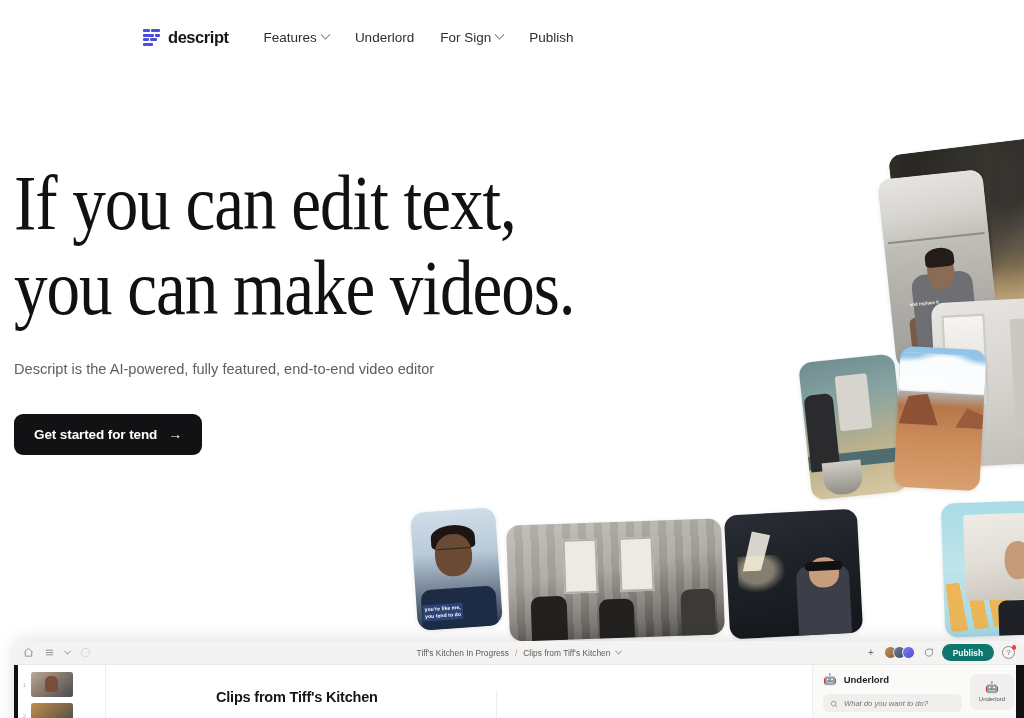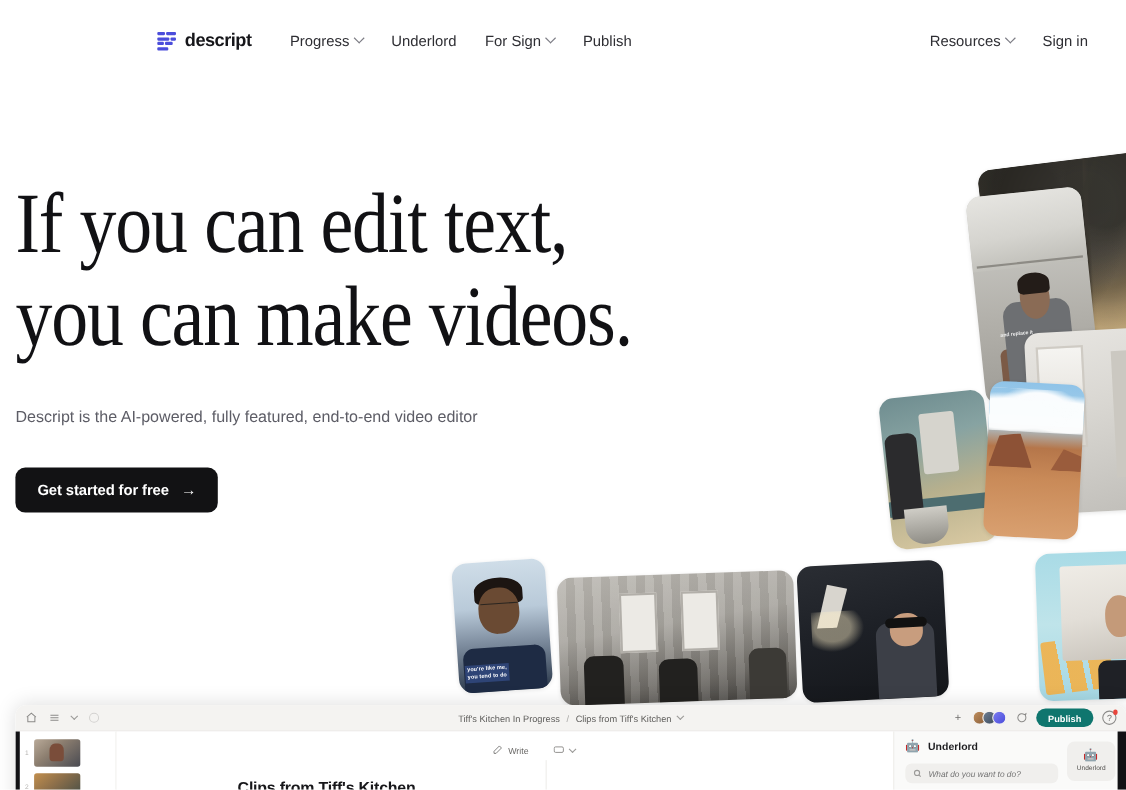--- a/index.html
+++ b/index.html
@@ -111,21 +111,21 @@
     letter-spacing: -1.2px;
     color: #111114;
     font-weight: 400;
     transform: scaleX(0.86);
     transform-origin: left top;
     white-space: nowrap;
   }
   .headline .l2 { display: block; }
 
   .subhead {
-    margin-top: 40px;
+    margin-top: 29px;
     font-size: 14.6px;
     line-height: 21.5px;
     color: #5d5d66;
     max-width: 470px;
   }
   .subhead span { display: block; }
 
   .cta {
     margin-top: 33px;
     display: inline-flex;
@@ -627,45 +627,36 @@
           <i class="lm4"></i>
             <i class="lm5"></i>
             <i class="lm6"></i>
             <i class="lm7"></i>
         </span>
         <span class="logo-text">descript</span>
       </div>
 
       <div class="nav-links">
         <div class="nav-item">
-          <span>Progress</span>
+          <span>Features</span>
           <span class="chev"></span>
         </div>
         <div class="nav-item">
           <span>Underlord</span>
         </div>
         <div class="nav-item">
           <span>For Sign</span>
           <span class="chev"></span>
         </div>
         <div class="nav-item">
           <span>Publish</span>
         </div>
       </div>
     </div>
 
-    <div class="nav-right">
-      <div class="nav-item">
-        <span>Resources</span>
-        <span class="chev"></span>
-      </div>
-      <div class="nav-item">
-        <span>Sign in</span>
-      </div>
-    </div>
   </div>
 
   <div class="collage">
 
     <div class="card" id="c-tree">
       <div class="branches"></div>
     </div>
 
     <div class="card" id="c-man">
       <div class="inner">
@@ -753,21 +744,21 @@
     <h1 class="headline">
       <span class="l1">If you can edit text,</span>
       <span class="l2">you can make videos.</span>
     </h1>
 
     <p class="subhead">
       <span>Descript is the AI-powered, fully featured, end-to-end video editor</span>
     </p>
 
     <button class="cta">
-      <span>Get started for free</span>
+      <span>Get started for tend</span>
       <span class="arrow">→</span>
     </button>
   </div>
 
   <div class="app">
 
     <div class="app-topbar">
       <div class="grp">
         <span class="ic">
           <svg width="11" height="11" viewBox="0 0 24 24" fill="none" stroke="currentColor" stroke-width="2">
@@ -825,38 +816,20 @@
           <span class="thumb th1"></span>
         </div>
         <div class="clip-row">
           <span class="clip-num">2</span>
           <span class="thumb th2"></span>
         </div>
 
       </div>
 
       <div class="app-main">
-        <div class="main-toolbar">
-          <div class="tool">
-            <span>
-              <svg width="9" height="9" viewBox="0 0 24 24" fill="none" stroke="#6a6967" stroke-width="2">
-                <path d="M16 3l5 5L8 21H3v-5z"></path>
-              </svg>
-            </span>
-            <span>Write</span>
-          </div>
-          <div class="tool">
-            <span>
-              <svg width="10" height="9" viewBox="0 0 24 20" fill="none" stroke="#8b8a88" stroke-width="2">
-                <rect x="2" y="4" width="20" height="12" rx="3"></rect>
-              </svg>
-            </span>
-            <span class="mini-chev"></span>
-          </div>
-        </div>
         <div class="doc-title">Clips from Tiff's Kitchen</div>
         <div class="main-divider"></div>
       </div>
 
       <div class="app-right">
         <div class="underlord-panel">
           <div class="ul-head">
             <span class="robot">🤖</span>
             <span class="ul-title">Underlord</span>
           </div>

